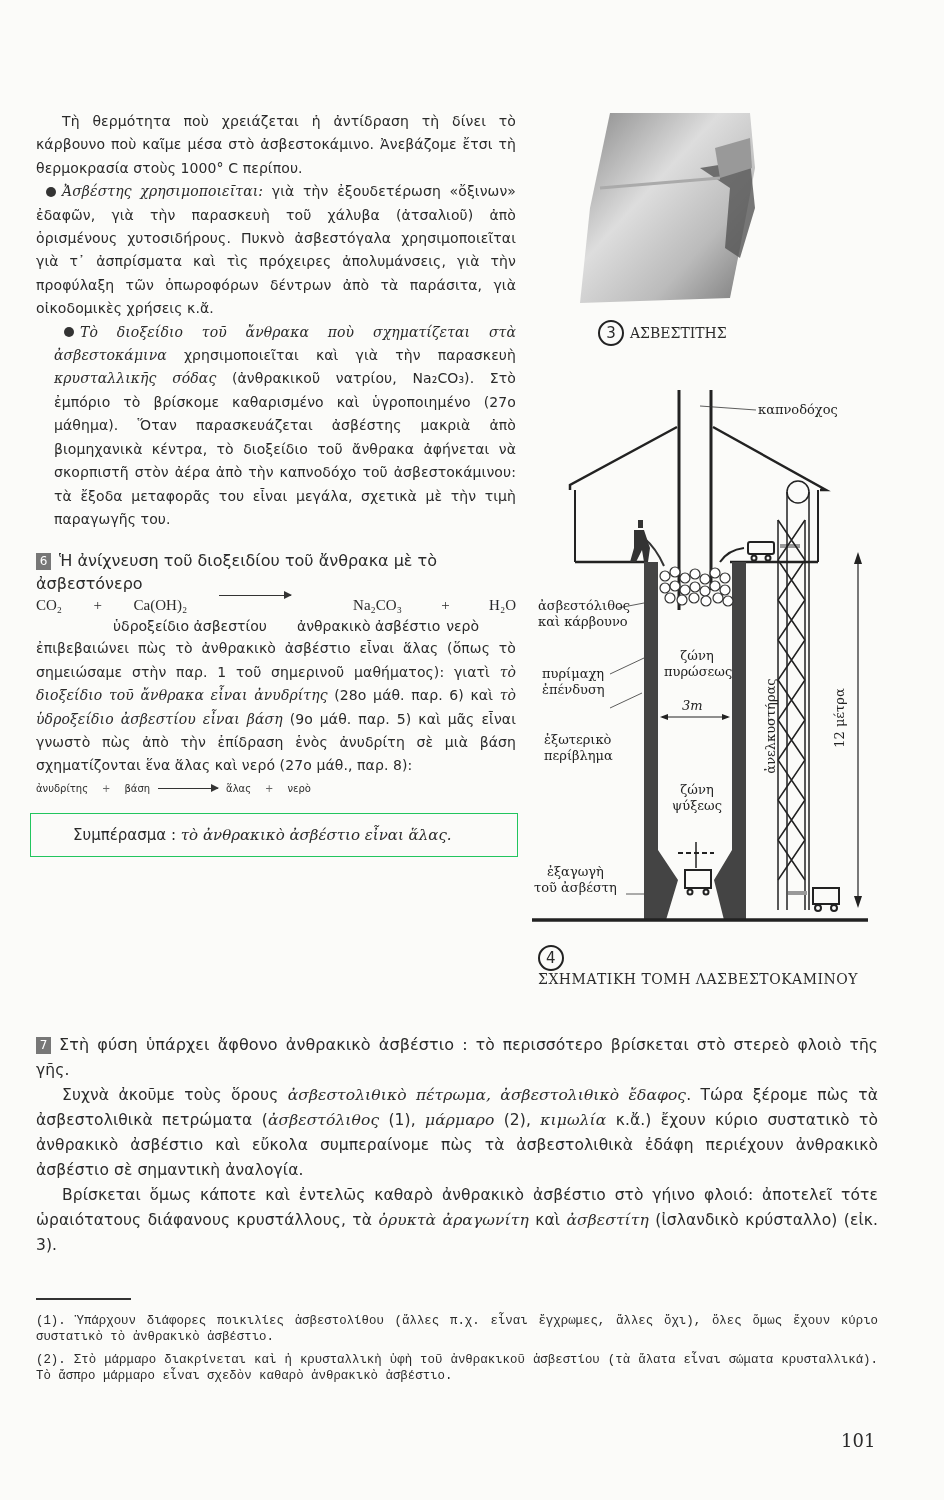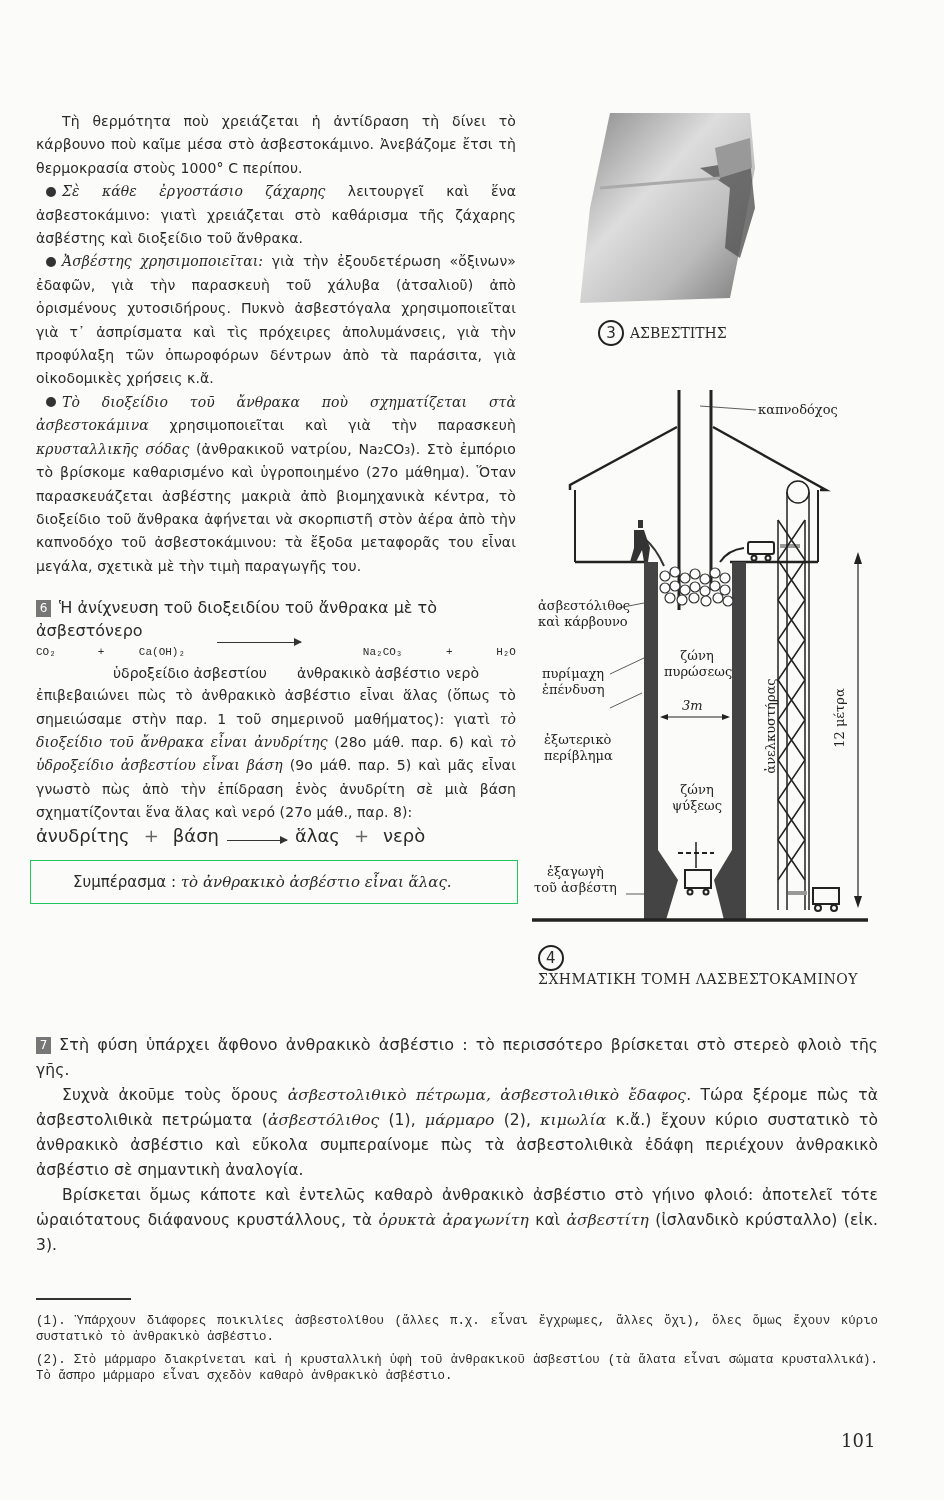--- a/index.html
+++ b/index.html
@@ -7,21 +7,21 @@
     width: 944px; height: 1500px; background: #fbfbf9; position: relative; overflow: hidden;
     color: #2a2a2a; font-family: "DejaVu Sans", sans-serif;
   }
   .col-left { position: absolute; left: 36px; top: 110px; width: 480px; }
   .p { font-size: 14px; line-height: 23.4px; margin: 0; text-align: justify; letter-spacing: 0.1px; }
   .indent { text-indent: 26px; }
   .it { font-family: "DejaVu Serif", serif; font-style: italic; }
   .bullet { display: inline-block; width: 10px; height: 10px; border-radius: 50%; background: #333; margin: 0 6px 1px 2px; vertical-align: middle; }
   .sec-head { font-size: 16px; line-height: 23px; margin: 18px 0 0 0; }
   .sec-num { display: inline-block; width: 15px; height: 17px; background: #777; color: #fff; font-size: 12px; text-align: center; line-height: 17px; margin-right: 8px; vertical-align: 1px; }
-  .eq { font-family: Liberation Mono, monospace; font-size: 11px; line-height: 21px; display: flex; gap: 24px; }
+  .eq { font-family: Liberation Serif, serif; font-size: 15px; line-height: 21px; display: flex; gap: 24px; }
   .eq span { display: inline-block; }
   .eq-labels { font-size: 14px; line-height: 21px; display: flex; }
   .arrow-line { display: inline-block; width: 110px; border-top: 1px solid #333; position: relative; vertical-align: middle; margin: 0 8px; }
   .arrow-line::after { content: ""; position: absolute; right: -1px; top: -5px; border-left: 8px solid #333; border-top: 4px solid transparent; border-bottom: 4px solid transparent; }
   .arrow-short { width: 60px; }
   .box { border: 1px solid #22c55e; padding: 12px 14px; margin: 14px 0 0 -6px; width: 458px; font-size: 15px; }
   .full { position: absolute; left: 36px; top: 1032px; width: 842px; }
   .full .p { font-size: 15.5px; line-height: 25px; }
   .rule { position: absolute; left: 36px; top: 1298px; width: 95px; border-top: 2px solid #333; }
   .notes { position: absolute; left: 36px; top: 1306px; width: 842px; font-family: "DejaVu Serif", serif; font-size: 12.4px; line-height: 15.5px; }
@@ -32,27 +32,24 @@
   .circnum { display: inline-block; width: 22px; height: 22px; border: 2px solid #222; border-radius: 50%; text-align: center; line-height: 22px; font-size: 15px; font-family: "DejaVu Sans", sans-serif; margin-right: 6px; }
   .kiln { position: absolute; left: 530px; top: 380px; width: 360px; height: 560px; }
   .klabel { position: absolute; font-family: "DejaVu Serif", serif; font-size: 13px; line-height: 16px; color: #222; }
   .caption4 { position: absolute; left: 538px; top: 945px; font-family: "DejaVu Serif", serif; font-size: 14px; letter-spacing: 0.5px; }
 </style>
 </head>
 <body>
 
 <div class="col-left">
   <p class="p indent">Τὴ θερμότητα ποὺ χρειάζεται ἡ ἀντίδραση τὴ δίνει τὸ κάρβουνο ποὺ καῖμε μέσα στὸ ἀσβεστοκάμινο. Ἀνεβάζομε ἔτσι τὴ θερμοκρασία στοὺς 1000° C περίπου.</p>
-  <p class="p indent" style="text-indent:8px;">
-    <span class="bullet"></span><span class="it">Σὲ κάθε ἐργοστάσιο ζάχαρης</span><span> λειτουργεῖ καὶ ἕνα ἀσβεστοκάμινο: γιατὶ χρειάζεται στὸ καθάρισμα τῆς ζάχαρης ἀσβέστης καὶ διοξείδιο τοῦ ἄνθρακα.</span>
-  </p>
   <p class="p" style="text-indent:8px;">
     <span class="bullet"></span><span class="it">Ἀσβέστης χρησιμοποιεῖται:</span><span> γιὰ τὴν ἐξουδετέρωση «ὄξινων» ἐδαφῶν, γιὰ τὴν παρασκευὴ τοῦ χάλυβα (ἀτσαλιοῦ) ἀπὸ ὁρισμένους χυτοσιδήρους. Πυκνὸ ἀσβεστόγαλα χρησιμοποιεῖται γιὰ τ᾽ ἀσπρίσματα καὶ τὶς πρόχειρες ἀπολυμάνσεις, γιὰ τὴν προφύλαξη τῶν ὀπωροφόρων δέντρων ἀπὸ τὰ παράσιτα, γιὰ οἰκοδομικὲς χρήσεις κ.ἄ.</span>
   </p>
-  <p class="p" style="text-indent:8px;">
+  <p class="p" style="text-indent:8px;margin-left:18px;">
     <span class="bullet"></span><span class="it">Τὸ διοξείδιο τοῦ ἄνθρακα ποὺ σχηματίζεται στὰ ἀσβεστοκάμινα</span><span> χρησιμοποιεῖται καὶ γιὰ τὴν παρασκευὴ </span><span class="it">κρυσταλλικῆς σόδας</span><span> (ἀνθρακικοῦ νατρίου, Na₂CO₃). Στὸ ἐμπόριο τὸ βρίσκομε καθαρισμένο καὶ ὑγροποιημένο (27ο μάθημα). Ὅταν παρασκευάζεται ἀσβέστης μακριὰ ἀπὸ βιομηχανικὰ κέντρα, τὸ διοξείδιο τοῦ ἄνθρακα ἀφήνεται νὰ σκορπιστῆ στὸν ἀέρα ἀπὸ τὴν καπνοδόχο τοῦ ἀσβεστοκάμινου: τὰ ἔξοδα μεταφορᾶς του εἶναι μεγάλα, σχετικὰ μὲ τὴν τιμὴ παραγωγῆς του.</span>
   </p>
 
   <div class="sec-head">
     <span class="sec-num">6</span><span>Ἡ ἀνίχνευση τοῦ διοξειδίου τοῦ ἄνθρακα μὲ τὸ ἀσβεστόνερο</span>
   </div>
 
   <div class="eq">
     <span style="width:36px;">CO₂</span>
     <span style="width:36px;text-align:center;">+</span>
@@ -65,21 +62,21 @@
   <div class="eq-labels">
     <span style="margin-left:77px;width:180px;">ὑδροξείδιο ἀσβεστίου</span>
     <span style="margin-left:4px;">ἀνθρακικὸ ἀσβέστιο</span>
     <span style="margin-left:6px;">νερὸ</span>
   </div>
 
   <p class="p">
     <span>ἐπιβεβαιώνει πὼς τὸ ἀνθρακικὸ ἀσβέστιο εἶναι ἅλας (ὅπως τὸ σημειώσαμε στὴν παρ. 1 τοῦ σημερινοῦ μαθήματος): γιατὶ </span><span class="it">τὸ διοξείδιο τοῦ ἄνθρακα εἶναι ἀνυδρίτης</span><span> (28ο μάθ. παρ. 6) καὶ </span><span class="it">τὸ ὑδροξείδιο ἀσβεστίου εἶναι βάση</span><span> (9ο μάθ. παρ. 5) καὶ μᾶς εἶναι γνωστὸ πὼς ἀπὸ τὴν ἐπίδραση ἑνὸς ἀνυδρίτη σὲ μιὰ βάση σχηματίζονται ἕνα ἅλας καὶ νερό (27ο μάθ., παρ. 8):</span>
   </p>
 
-  <div class="eq-labels" style="font-size:18px;align-items:center;">
+  <div class="eq-labels" style="font-size:10px;">
     <span>ἀνυδρίτης</span>
     <span style="margin:0 14px;color:#666;">+</span>
     <span>βάση</span>
     <span class="arrow-line arrow-short" style="margin-top:10px;"></span>
     <span>ἅλας</span>
     <span style="margin:0 14px;color:#666;">+</span>
     <span>νερὸ</span>
   </div>
 
   <div class="box">

